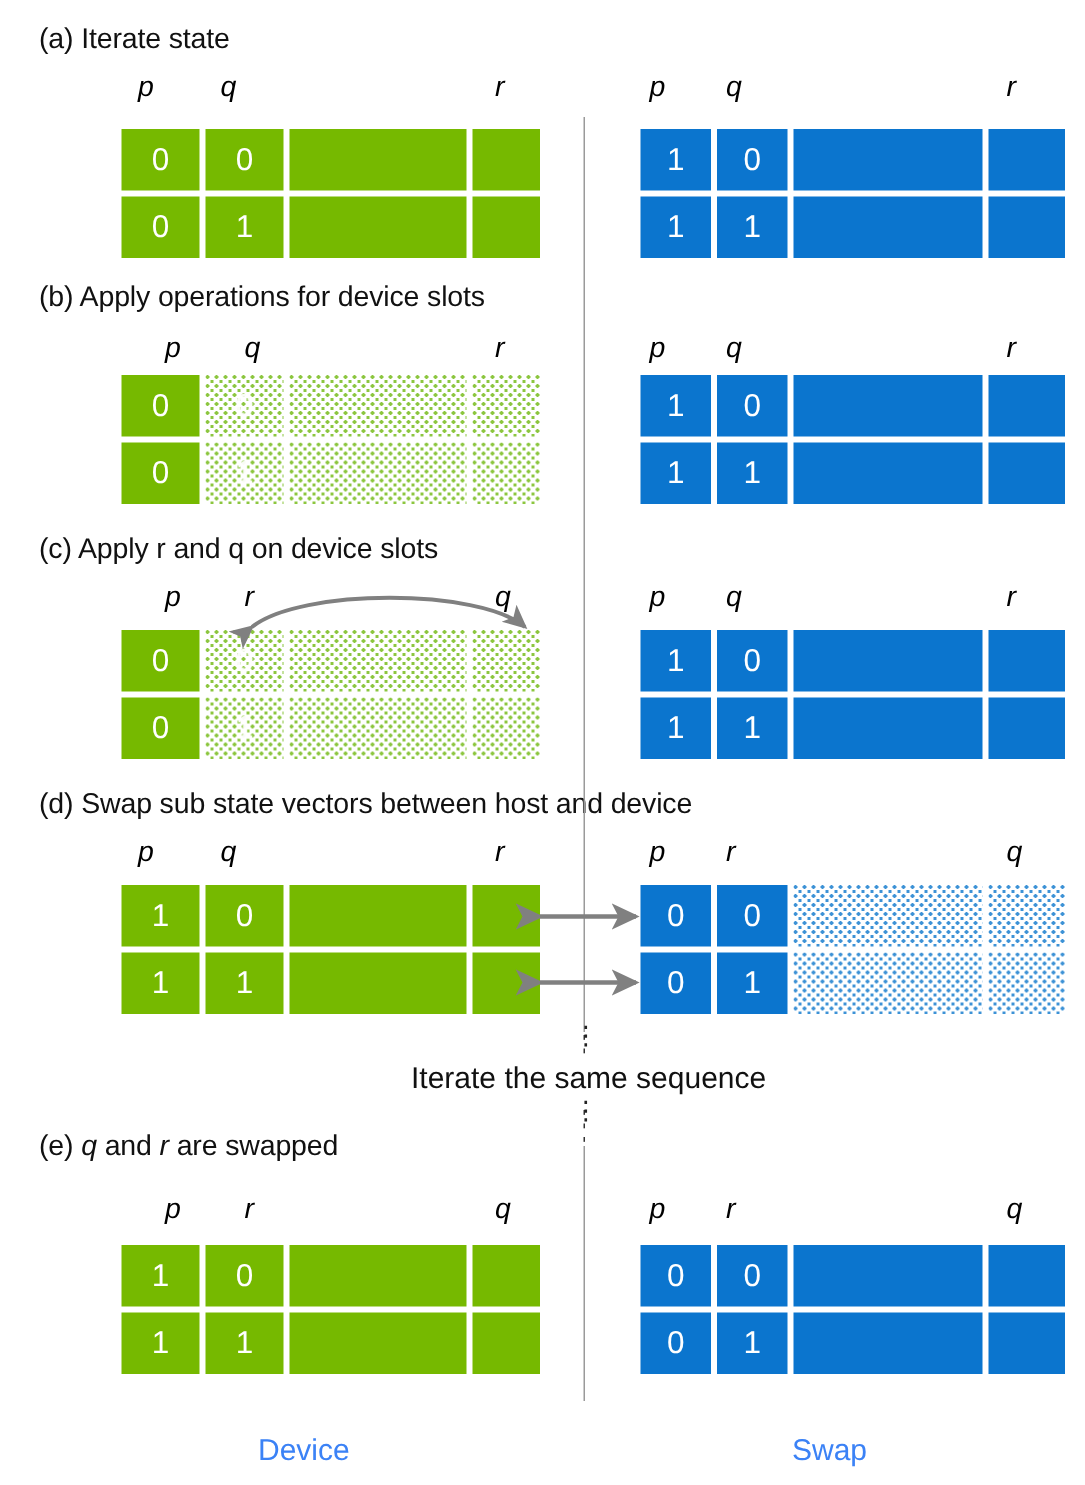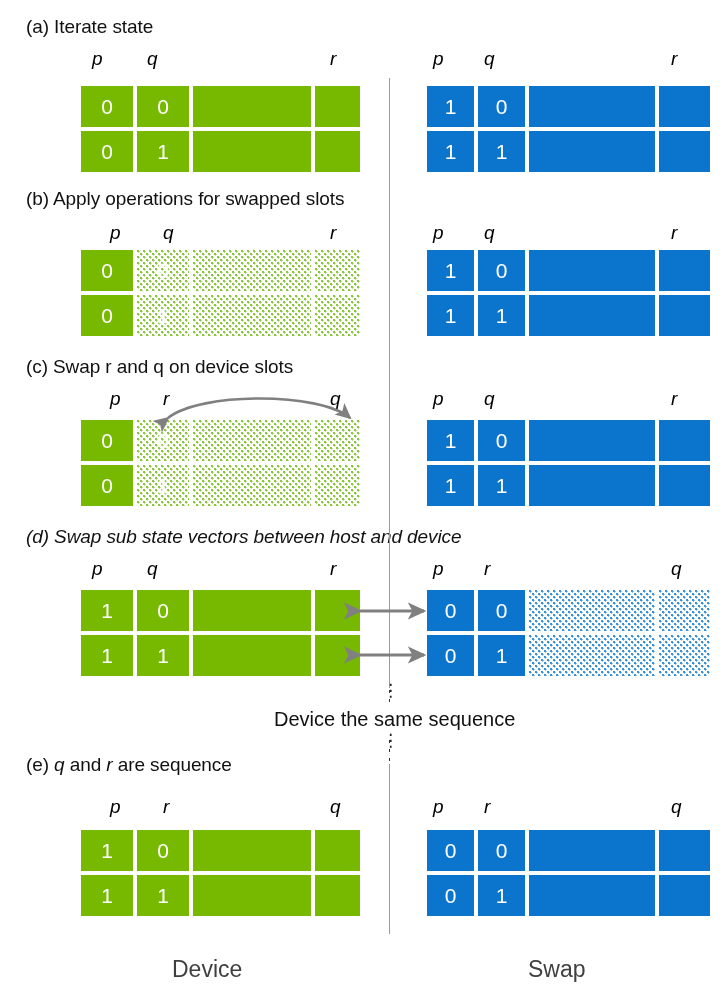--- a/index.html
+++ b/index.html
@@ -36,21 +36,21 @@
   }
   .g-hatch .v{color:#ffffff;opacity:.95;text-shadow:0 0 1px #ffffff,0 0 2px #ffffff;}
 
   .divider{position:absolute;width:1px;background:#9a9a9a;}
   .dotline{position:absolute;width:1px;
            background-image:linear-gradient(to bottom,#333 0 3px,transparent 3px 9px);
            background-size:1px 9px;}
 
   .vdots{position:absolute;color:#222;font-size:17px;line-height:6px;text-align:center;width:14px;}
 
-  .foot{position:absolute;font-size:23px;color:#404040;white-space:nowrap;}
+  .foot{position:absolute;font-size:20px;color:#3b82f6;white-space:nowrap;}
   .seq-label{position:absolute;font-size:20px;color:#111;white-space:nowrap;background:#fff;padding:0 5px;}
 
   svg.ov{position:absolute;left:0;top:0;width:723px;height:990px;overflow:visible;pointer-events:none;}
 </style>
 </head>
 <body>
 
 <div class="panel-title" style="left:26px;top:16px;">(a) Iterate state</div>
 
 <div class="col-label" style="left:92px;top:48px;">p</div>
@@ -106,21 +106,21 @@
 <div class="cell b-solid" style="left:478px;top:131px;width:47px;height:41px;">
     <span class="v">1</span>
   </div>
 <div class="cell b-solid" style="left:529px;top:131px;width:126px;height:41px;">
     <span class="v"></span>
   </div>
 <div class="cell b-solid" style="left:659px;top:131px;width:51px;height:41px;">
     <span class="v"></span>
   </div>
 
-<div class="panel-title" style="left:26px;top:188px;">(b) Apply operations for swapped slots</div>
+<div class="panel-title" style="left:26px;top:188px;">(b) Apply operations for device slots</div>
 
 <div class="col-label" style="left:110px;top:222px;">p</div>
 <div class="col-label" style="left:163px;top:222px;">q</div>
 <div class="col-label" style="left:330px;top:222px;">r</div>
 
 <div class="cell g-solid" style="left:81px;top:250px;width:52px;height:41px;">
     <span class="v">0</span>
   </div>
 <div class="cell g-hatch" style="left:137px;top:250px;width:52px;height:41px;">
     <span class="v">0</span>
@@ -168,21 +168,21 @@
 <div class="cell b-solid" style="left:478px;top:295px;width:47px;height:41px;">
     <span class="v">1</span>
   </div>
 <div class="cell b-solid" style="left:529px;top:295px;width:126px;height:41px;">
     <span class="v"></span>
   </div>
 <div class="cell b-solid" style="left:659px;top:295px;width:51px;height:41px;">
     <span class="v"></span>
   </div>
 
-<div class="panel-title" style="left:26px;top:356px;">(c) Swap r and q on device slots</div>
+<div class="panel-title" style="left:26px;top:356px;">(c) Apply r and q on device slots</div>
 
 <div class="col-label" style="left:110px;top:388px;">p</div>
 <div class="col-label" style="left:163px;top:388px;">r</div>
 <div class="col-label" style="left:330px;top:388px;">q</div>
 
 <div class="cell g-solid" style="left:81px;top:420px;width:52px;height:41px;">
     <span class="v">0</span>
   </div>
 <div class="cell g-hatch" style="left:137px;top:420px;width:52px;height:41px;">
     <span class="v">0</span>
@@ -230,21 +230,21 @@
 <div class="cell b-solid" style="left:478px;top:465px;width:47px;height:41px;">
     <span class="v">1</span>
   </div>
 <div class="cell b-solid" style="left:529px;top:465px;width:126px;height:41px;">
     <span class="v"></span>
   </div>
 <div class="cell b-solid" style="left:659px;top:465px;width:51px;height:41px;">
     <span class="v"></span>
   </div>
 
-<div class="panel-title" style="left:26px;top:526px;font-style:italic;">(d) Swap sub state vectors between host and device</div>
+<div class="panel-title" style="left:26px;top:526px;">(d) Swap sub state vectors between host and device</div>
 
 <div class="col-label" style="left:92px;top:558px;">p</div>
 <div class="col-label" style="left:147px;top:558px;">q</div>
 <div class="col-label" style="left:330px;top:558px;">r</div>
 
 <div class="cell g-solid" style="left:81px;top:590px;width:52px;height:41px;">
     <span class="v">1</span>
   </div>
 <div class="cell g-solid" style="left:137px;top:590px;width:52px;height:41px;">
     <span class="v">0</span>
@@ -292,24 +292,24 @@
 <div class="cell b-solid" style="left:478px;top:635px;width:47px;height:41px;">
     <span class="v">1</span>
   </div>
 <div class="cell b-hatch" style="left:529px;top:635px;width:126px;height:41px;">
     <span class="v"></span>
   </div>
 <div class="cell b-hatch" style="left:659px;top:635px;width:51px;height:41px;">
     <span class="v"></span>
   </div>
 
-<div class="seq-label" style="left:269px;top:708px;">Device the same sequence</div>
+<div class="seq-label" style="left:269px;top:708px;">Iterate the same sequence</div>
 
 <div class="panel-title" style="left:26px;top:754px;">
-  <span>(e) </span><span class="it">q</span><span> and </span><span class="it">r</span><span> are sequence</span>
+  <span>(e) </span><span class="it">q</span><span> and </span><span class="it">r</span><span> are swapped</span>
 </div>
 
 <div class="col-label" style="left:110px;top:796px;">p</div>
 <div class="col-label" style="left:163px;top:796px;">r</div>
 <div class="col-label" style="left:330px;top:796px;">q</div>
 
 <div class="cell g-solid" style="left:81px;top:830px;width:52px;height:41px;">
     <span class="v">1</span>
   </div>
 <div class="cell g-solid" style="left:137px;top:830px;width:52px;height:41px;">

